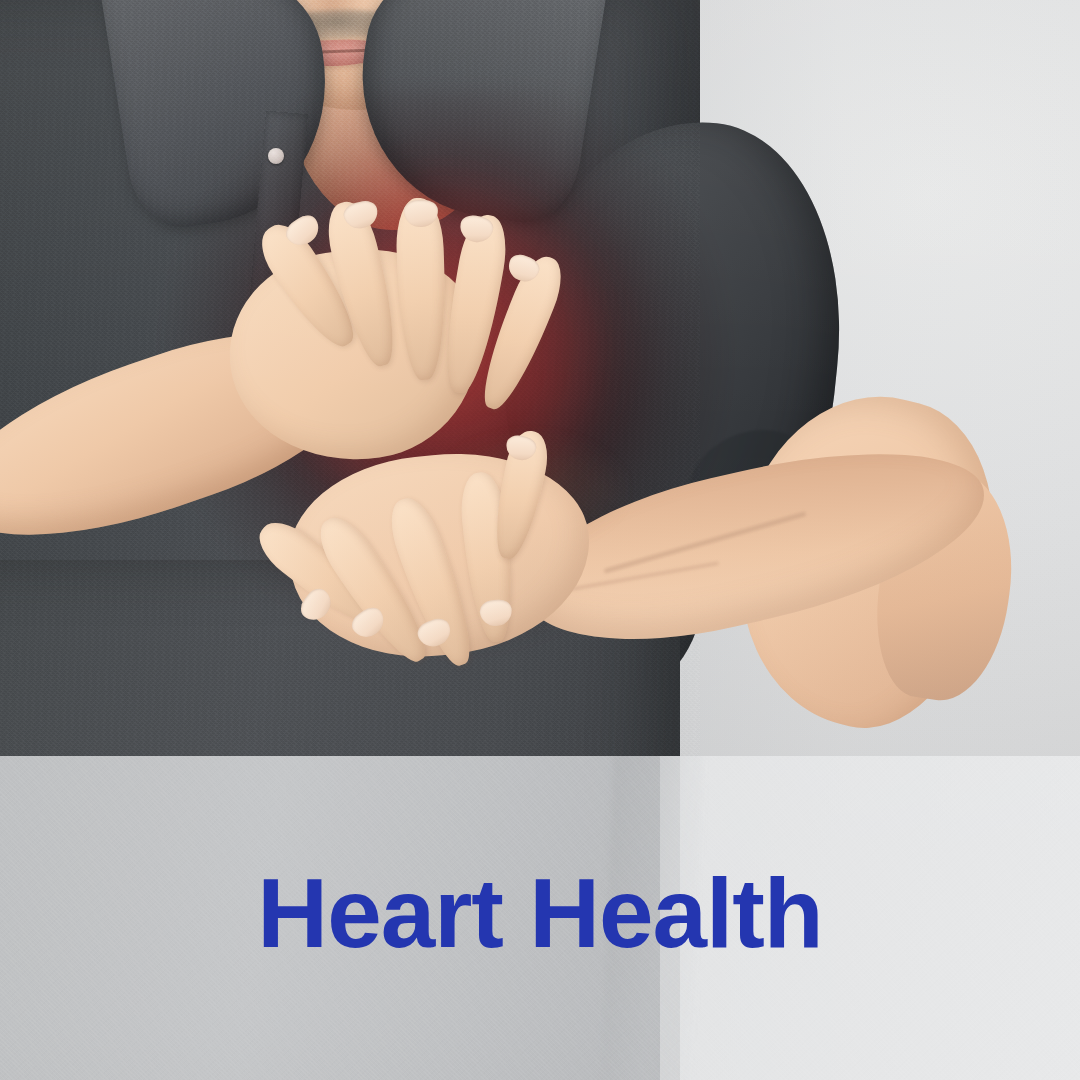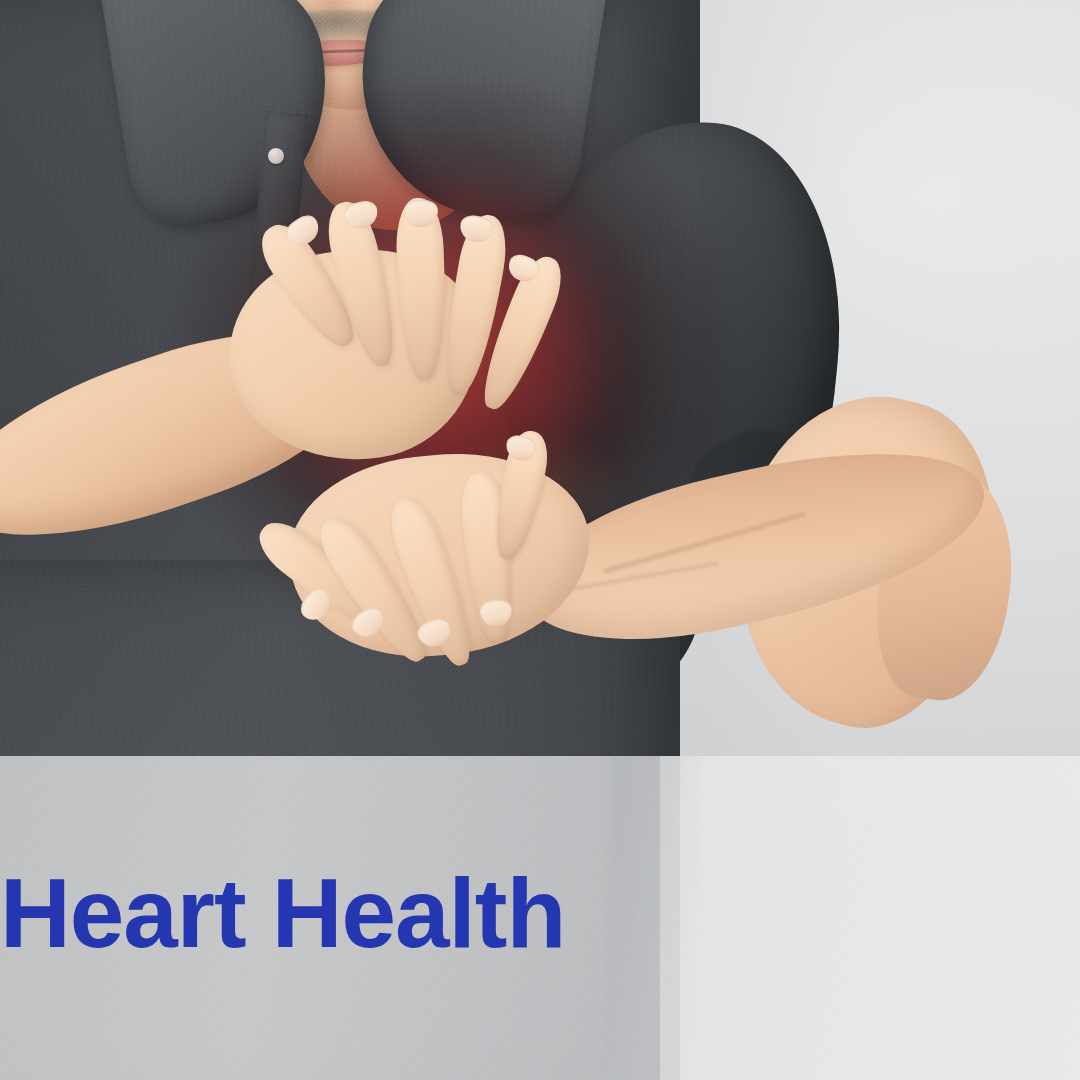--- a/index.html
+++ b/index.html
@@ -374,21 +374,21 @@
       repeating-linear-gradient(44deg, rgba(255,255,255,.45) 0 1px, rgba(0,0,0,0) 1px 3px),
       repeating-linear-gradient(136deg, rgba(0,0,0,.22) 0 1px, rgba(0,0,0,0) 1px 4px);
     mix-blend-mode: overlay;
   }
 
   
   .title-wrap {
     position: absolute;
     left: 0; top: 864px;
     width: 1080px;
-    text-align: left;
+    text-align: center;
     z-index: 40;
   }
   .title {
     display: inline-block;
     font-family: "Liberation Sans", sans-serif;
     font-weight: bold;
     font-size: 98px;
     line-height: 1;
     letter-spacing: -1px;
     color: #2436b0;

